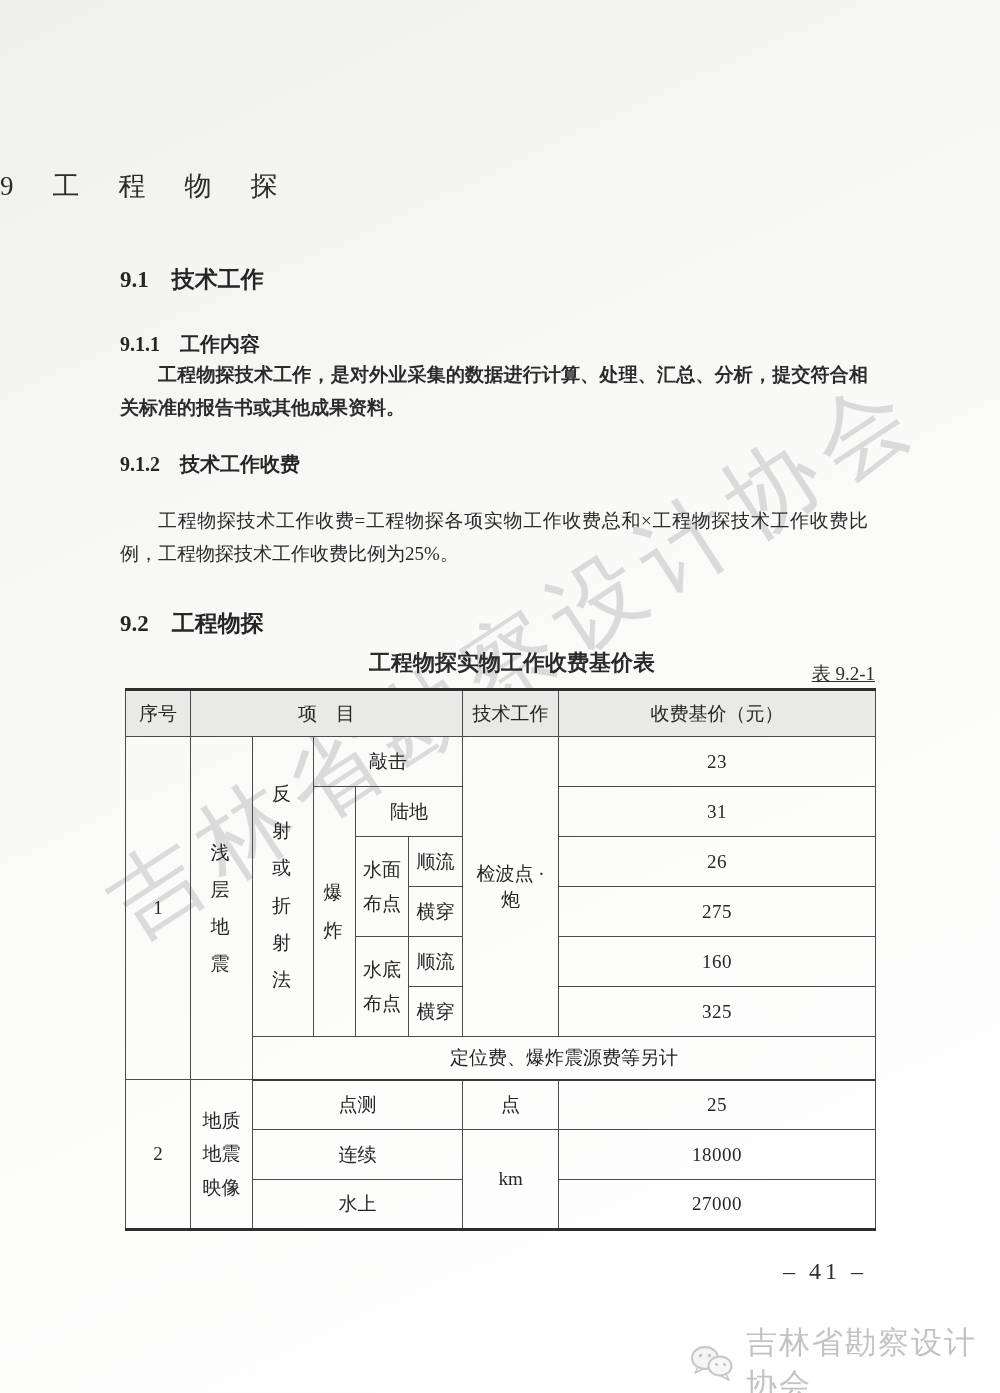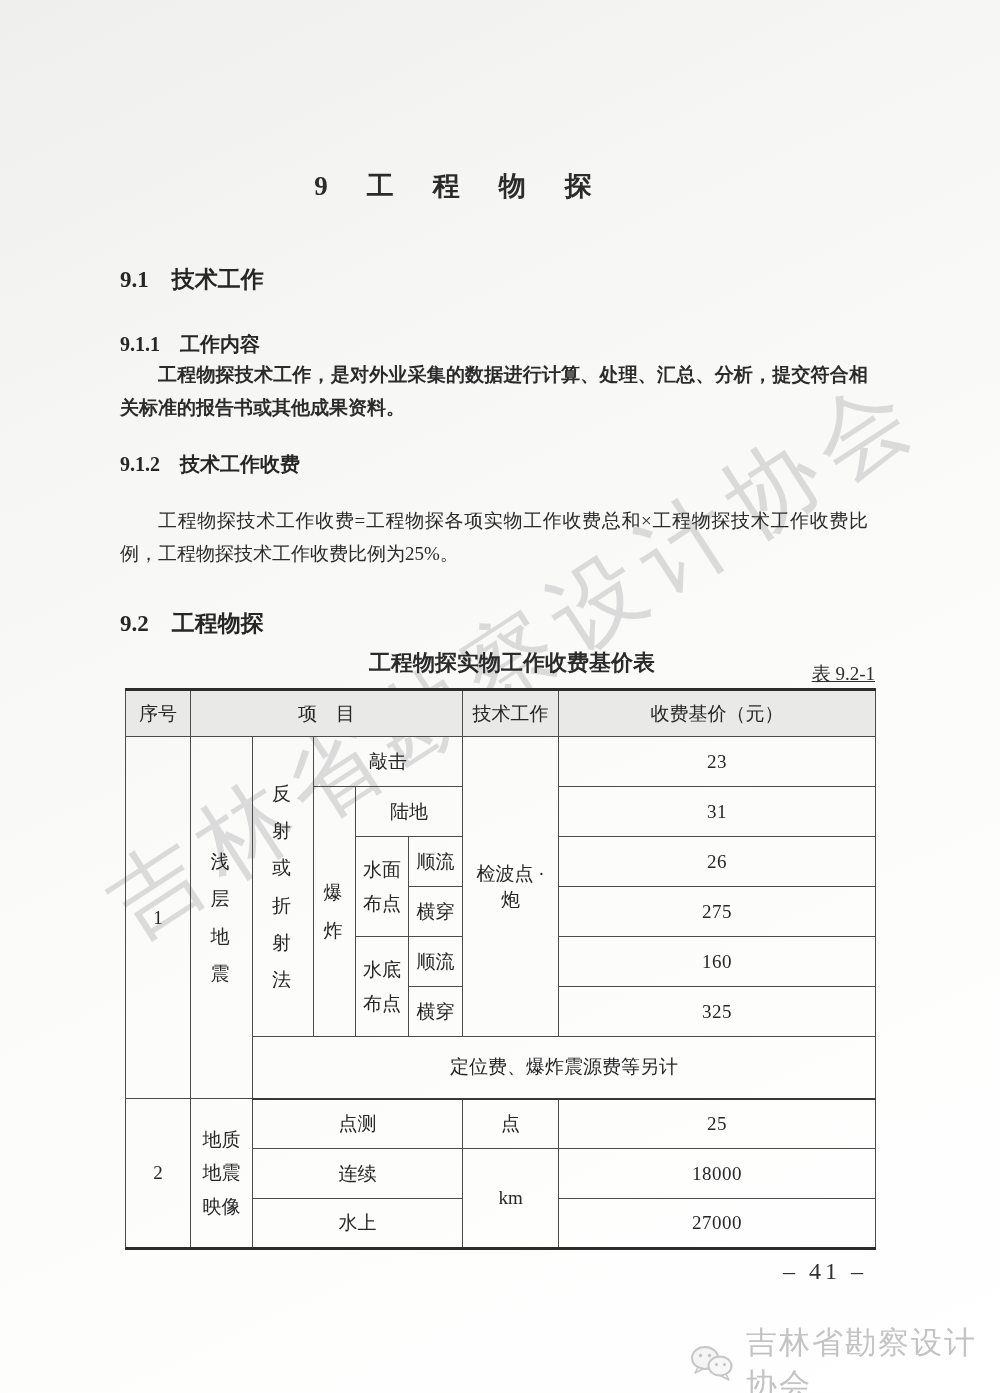--- a/index.html
+++ b/index.html
@@ -27,23 +27,22 @@
     transform-origin: 0 50%;
     z-index: 0;
     font-weight: 400;
   }
   .content { position: relative; z-index: 1; }
 
   .doc-title {
     position: absolute;
     left: 0; top: 168px;
     width: 912px;
-    text-align: center;
     font-size: 27px;
-    font-weight: bold;
+    font-weight: normal;
     letter-spacing: 6px;
     color: #2b2b2b;
   }
   .h2 {
     position: absolute;
     left: 120px;
     font-size: 23px;
     font-weight: bold;
     color: #262626;
   }
@@ -96,21 +95,21 @@
   }
   table.fee td {
     border: 1px solid #4b4b4b;
     text-align: center;
     vertical-align: middle;
     padding: 2px 3px;
   }
   table.fee { border-top: 3px solid #2d2d2d; border-bottom: 3px solid #2d2d2d; }
   tr.thead td { background: #e9e9e7; height: 47px; font-size: 19px; }
   tr.r50 td { height: 50px; }
-  tr.rnote td { height: 62px; border-bottom: 2px solid #383838; }
+  tr.rnote td { height: 43px; border-bottom: 2px solid #383838; }
   td.num { font-size: 19px; letter-spacing: 0.5px; }
   td.note-cell { text-align: left; padding-left: 22px; }
   .vert {
     width: 1.15em;
     margin: 0 auto;
     word-break: break-all;
     line-height: 1.95;
     text-align: left;
   }
   .wrap2 {

